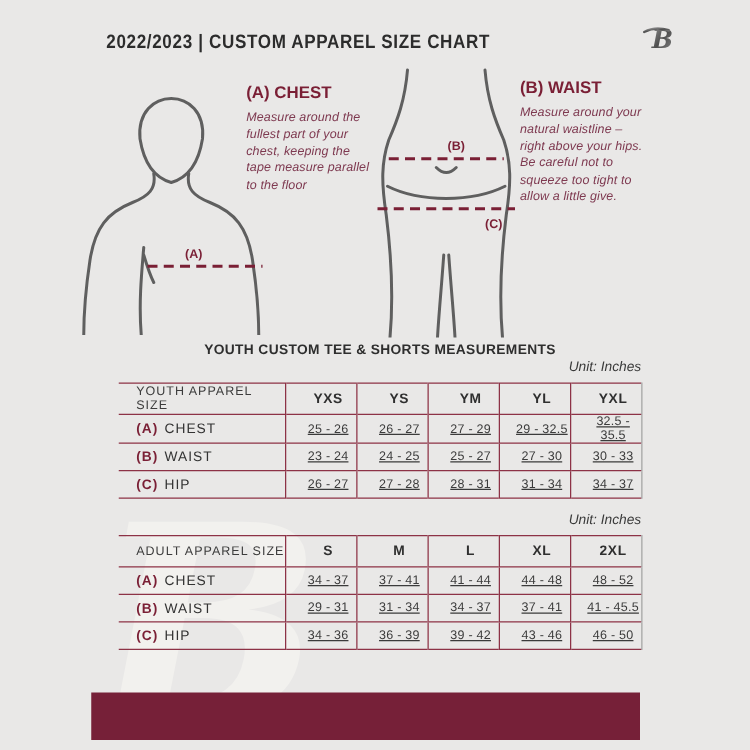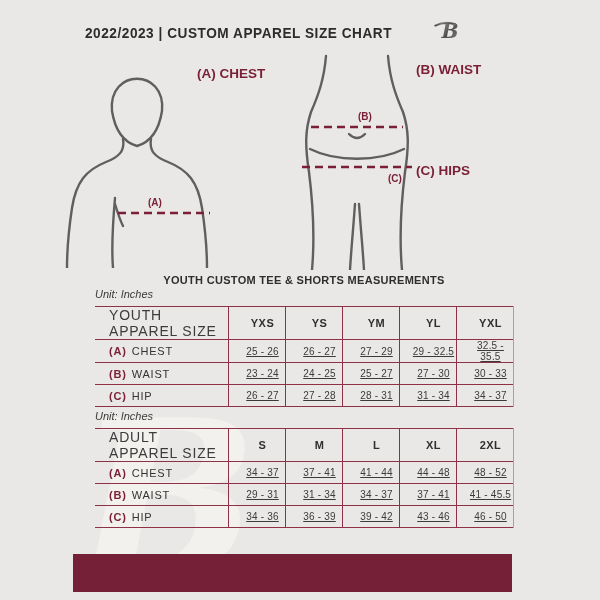--- a/index.html
+++ b/index.html
@@ -5,50 +5,50 @@
   * { margin:0; padding:0; box-sizing:border-box; }
   html,body { background:#cfcfcf; }
   .page {
     width:600px; height:600px; position:relative; overflow:hidden;
     background:#e9e8e7; font-family:"Liberation Sans", sans-serif;
     margin:0 auto;
   }
   
   .header {
     position:absolute; top:18px; left:85px; width:456px;
-    display:flex; align-items:center; 
+    display:flex; align-items:center; justify-content:space-between;
   }
   .hdr-title {
     font-weight:bold; font-size:15.5px; letter-spacing:.6px; color:#2c2c2c;
     transform:scaleX(.88); transform-origin:left center; white-space:nowrap;
   }
   .brand { display:flex; align-items:center; gap:9px; }
   .brand-name { font-weight:bold; font-size:12px; letter-spacing:5.5px; color:#2c2c2c; }
   
   .guide-block { position:absolute; z-index:1; }
   .guide-heading { font-size:13.5px; font-weight:bold; color:#7a1f35; margin-bottom:7px; }
   .guide-body {
     font-size:10px; font-style:italic; color:#7e3950;
     line-height:1.34; white-space:pre-line; letter-spacing:.1px;
   }
   .fig { position:absolute; z-index:1; }
   
   .sec-block { position:absolute; left:95px; width:418px; z-index:1; }
   .sec-title { text-align:center; font-weight:bold; font-size:11px; color:#2e2e2e; letter-spacing:.3px; }
-  .sec-unit  { text-align:left; font-style:italic; font-size:11px; color:#3a3a3a; margin-top:2px; margin-bottom:6px; }
+  .sec-unit  { text-align:right; font-style:italic; font-size:11px; color:#3a3a3a; margin-top:2px; margin-bottom:6px; }
   table.size { width:418px; border-collapse:collapse; table-layout:fixed; }
   table.size tr { border-top:1.5px solid #8d3246; }
   table.size { border-bottom:1.5px solid #8d3246; }
   table.size td { height:22px; vertical-align:middle; background:transparent; }
   table.size tr.hd td { height:25px; }
   td.sizecell { border-left:1px solid #8d3246; text-align:center;padding-left:12px; }
   td.sizecell.last { border-right:1px solid #a3a3a3; }
   .col-label { width:133px; }
   .col-size  { width:57px; }
-  .hd-label { font-size:14px; letter-spacing:.8px; color:#3c3c3c; padding-left:14px; }
+  .hd-label { font-size:10px; letter-spacing:.8px; color:#3c3c3c; padding-left:14px; }
   .hd-size  { font-size:11px; font-weight:bold; color:#2f2f2f; letter-spacing:.5px; }
   .row-label { padding-left:14px; font-size:11px; letter-spacing:.8px; color:#333; }
   .row-label .pre { font-weight:bold; color:#7a1f35; margin-right:5px; }
   .val { font-size:10px; color:#3b3b3b; letter-spacing:.2px;text-decoration:underline; }
   
   .watermark {
     position:absolute; left:78px; top:392px; z-index:0;
     font-family:"DejaVu Serif", serif; font-style:italic; font-weight:bold;
     font-size:212px; line-height:1; color:#f2f1ee; user-select:none;
   }
@@ -90,20 +90,25 @@
         <path d="M53,142 C51,165 49,188 51,212"></path>
         <path d="M53,148 C56,158 58,164 61,170"></path>
       </g>
       <path d="M56,157 L148,157" stroke="#7a1f35" stroke-width="2.4" stroke-dasharray="8 5" fill="none"></path>
       <text x="86" y="150" font-size="10" font-weight="bold" fill="#7a1f35" font-family="Liberation Sans, sans-serif">(A)</text>
     </svg>
   </div>
 
   <div class="guide-block" style="left:197px; top:66px; width:132px;">
     <div class="guide-heading">(A) CHEST</div>
+    <div class="guide-body">Measure around the
+fullest part of your
+chest, keeping the
+tape measure parallel
+to the floor</div>
   </div>
 
   <div class="fig" style="left:296px; top:54px;">
     <svg width="122" height="216" viewBox="0 0 122 216">
       <g fill="none" stroke="#5f5f5f" stroke-width="2.4" stroke-linecap="round">
         <path d="M30,2 C28,26 22,42 15,58 C9,76 9,92 13,118 C17,150 19,182 16,216"></path>
         <path d="M92,2 C94,26 100,42 107,58 C113,76 113,92 109,118 C105,150 103,182 106,216"></path>
         <path d="M53,80 Q61,88 69,80"></path>
         <path d="M14,95 C40,108 82,108 108,95"></path>
         <path d="M59,150 C57,178 55,198 54,216"></path>
@@ -111,24 +116,29 @@
       </g>
       <path d="M15,73 L107,73" stroke="#7a1f35" stroke-width="2.4" stroke-dasharray="8 5" fill="none"></path>
       <path d="M6,113 L116,113" stroke="#7a1f35" stroke-width="2.4" stroke-dasharray="8 5" fill="none"></path>
       <text x="62" y="66" font-size="10" font-weight="bold" fill="#7a1f35" font-family="Liberation Sans, sans-serif">(B)</text>
       <text x="92" y="128" font-size="10" font-weight="bold" fill="#7a1f35" font-family="Liberation Sans, sans-serif">(C)</text>
     </svg>
   </div>
 
   <div class="guide-block" style="left:416px; top:62px; width:122px;">
     <div class="guide-heading">(B) WAIST</div>
+    <div class="guide-body">Measure around your
+natural waistline –
+right above your hips.
+Be careful not to
+squeeze too tight to
+allow a little give.</div>
   </div>
 
   <div class="guide-block" style="left:416px; top:163px; width:122px;">
-    <div class="guide-heading">(C) HIPS</div>
   </div>
 
   <div class="watermark">B</div>
 
   <div class="sec-block" style="top:274px;">
     <div class="sec-title">YOUTH CUSTOM TEE &amp; SHORTS MEASUREMENTS</div>
     <div class="sec-unit">Unit: Inches</div>
     <table class="size">
       <colgroup>
           <col class="col-label">

